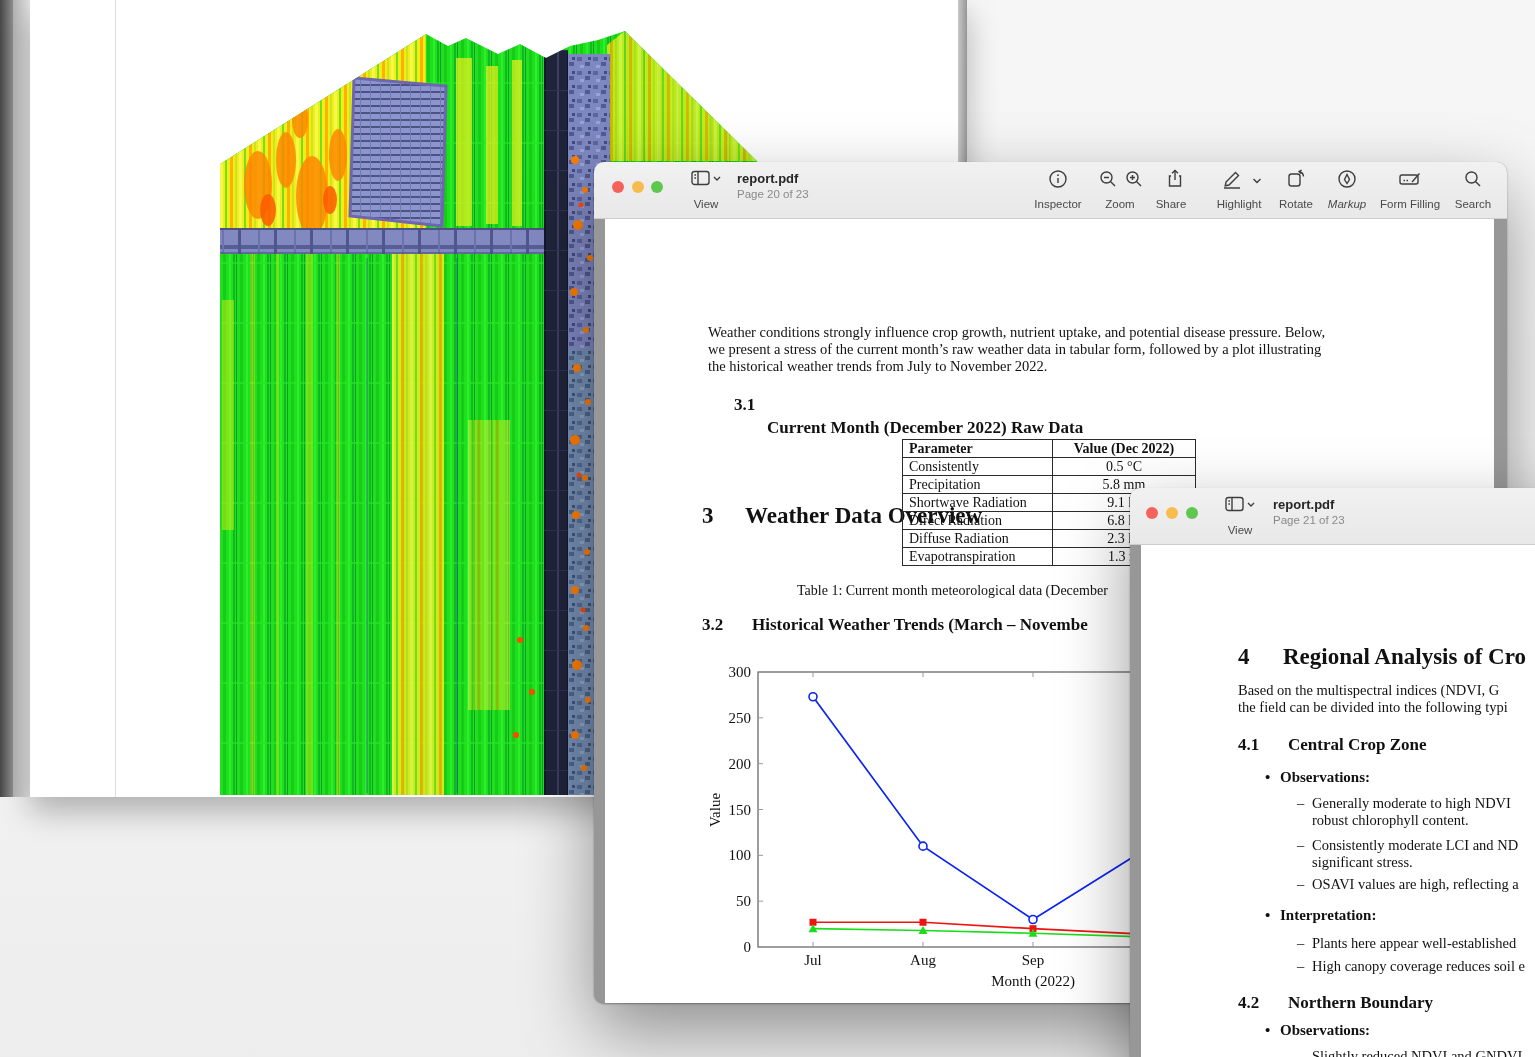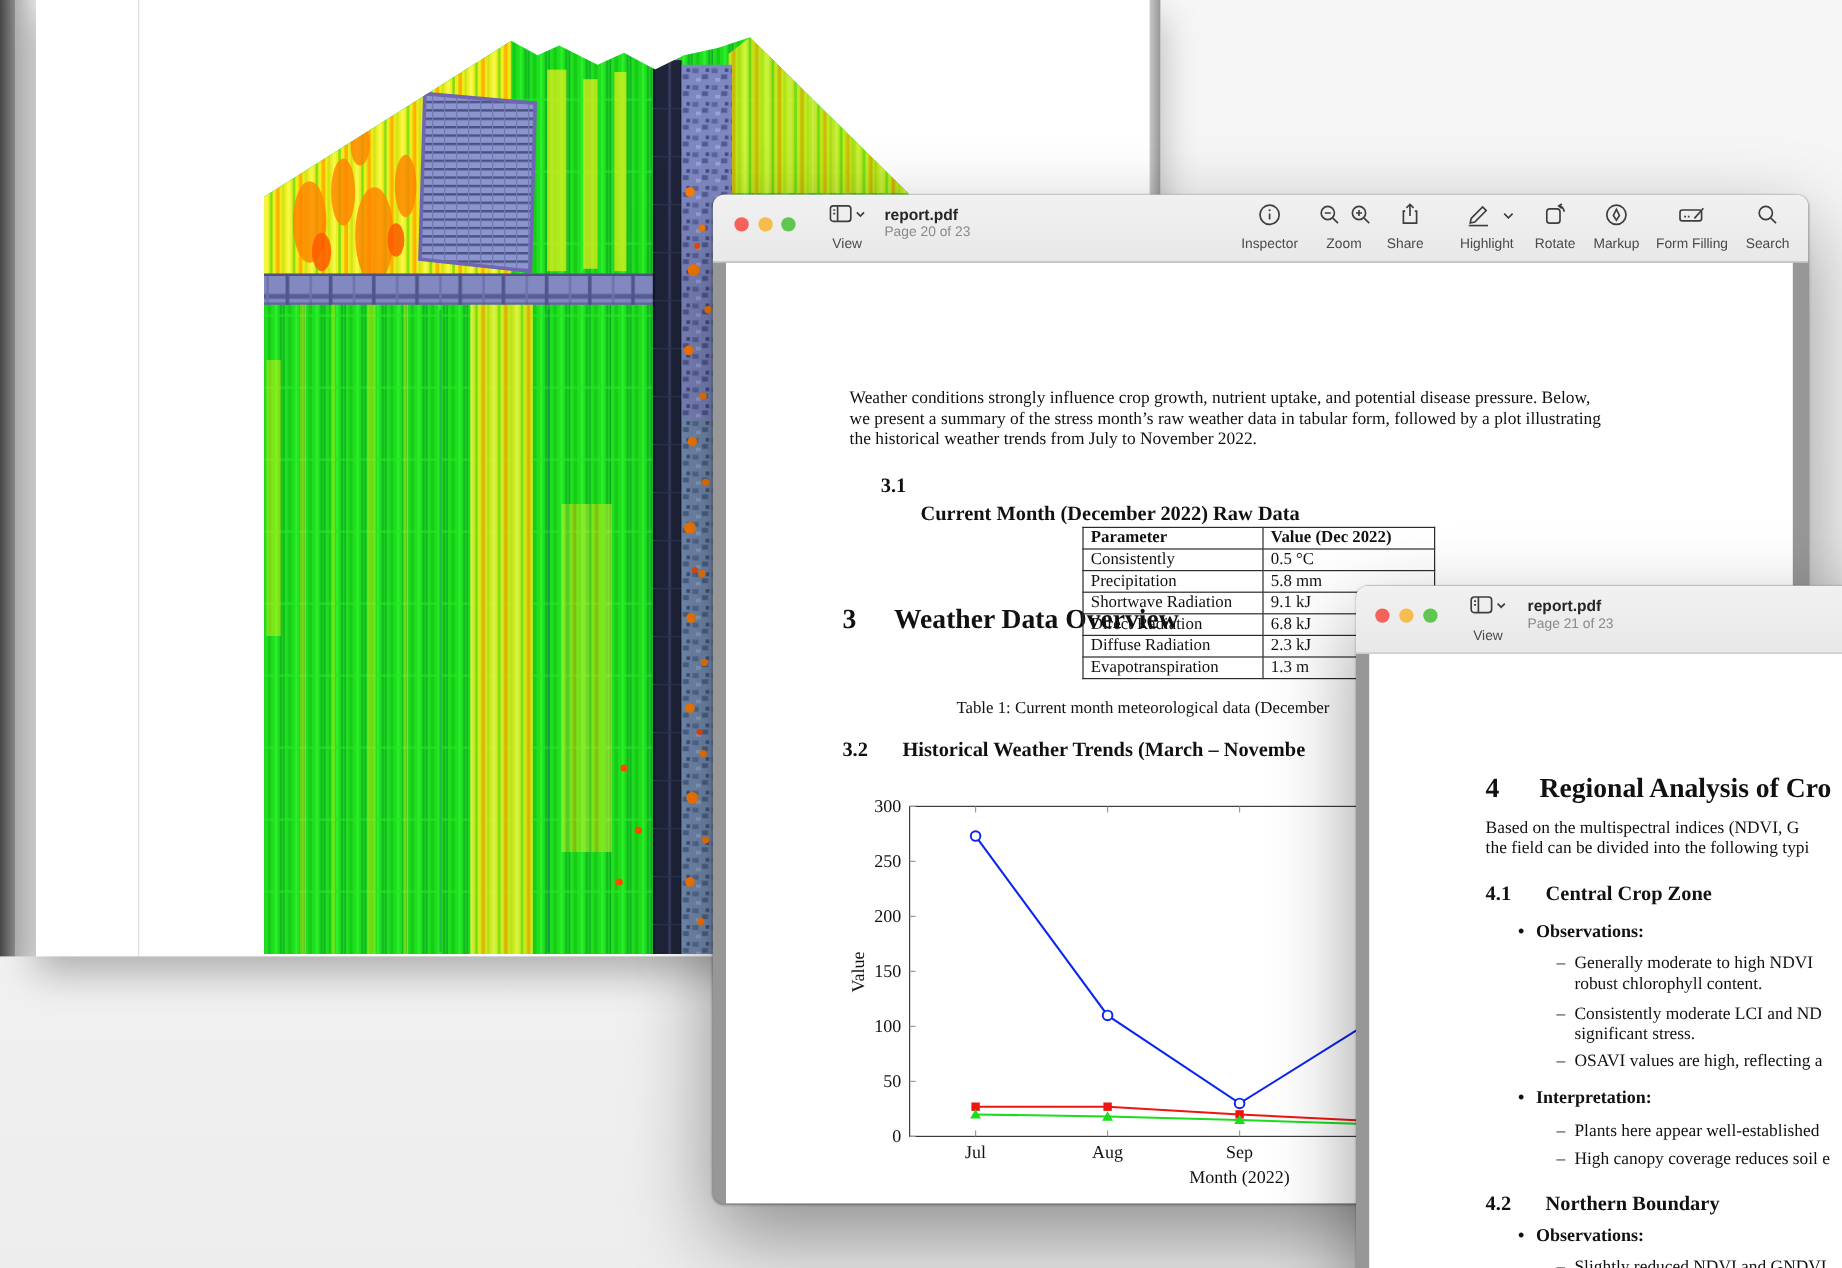--- a/index.html
+++ b/index.html
@@ -40,21 +40,21 @@
   .body-line{font-size:14.5px;}
   .cap{font-size:14px;margin-left:20px;}
   .blab{font-size:15px;font-weight:700;}
   .bullet{font-size:15px;font-weight:700;}
   .dash-line{font-size:14.5px;}
   
   table.latex{border-collapse:collapse;font-family:"Liberation Serif",serif;font-size:14px;color:#111;}
   table.latex td,table.latex th{border:1px solid #2b2b2b;height:17px;padding:0 6px;white-space:nowrap;}
   table.latex th{font-weight:700;}
   .col-p{width:137px;text-align:left;}
-  .col-v{width:130px;text-align:left;}
+  .col-v{width:130px;text-align:center;}
   
   .cht{font-family:"Liberation Serif",serif;font-size:15px;fill:#111;}
 </style>
 </head>
 <body>
 
 <div id="stage">
 
   <div class="edge-dark"></div>
   <div class="edge-mid"></div>
@@ -248,21 +248,21 @@
         </svg>
       </span>
       <span class="tb-label" style="left:702px;">Rotate</span>
 
       <span class="tb-icon" style="left:753px;">
         <svg width="20" height="20" viewBox="0 0 20 20" fill="none" stroke="currentColor" stroke-width="1.4">
           <circle cx="10" cy="10" r="8"></circle>
             <path d="M10 5.5 L12.5 10.5 L10 14.5 L7.5 10.5 Z"></path>
         </svg>
       </span>
-      <span class="tb-label" style="left:753px;">Markup</span>
+      <span class="tb-label" style="left:753px;font-style:italic;">Markup</span>
 
       <span class="tb-icon" style="left:816px;">
         <svg width="24" height="20" viewBox="0 0 24 20" fill="none" stroke="currentColor" stroke-width="1.4">
           <rect x="2" y="6" width="18" height="9" rx="2"></rect>
             <path d="M5.5 11.5 h6" stroke-dasharray="1.5 1.5"></path>
           <line x1="14" y1="13" x2="21.5" y2="4.5"></line>
         </svg>
       </span>
       <span class="tb-label" style="left:816px;">Form Filling</span>
 
@@ -274,21 +274,21 @@
       </span>
       <span class="tb-label" style="left:879px;">Search</span>
     </header>
 
     <div class="content">
       <div class="pdf-page" style="left:11px;width:889px;"></div>
       <div class="doc">
         <div class="abs h1" style="left:108px;top:284px;">3</div>
         <div class="abs h1" style="left:151px;top:284px;">Weather Data Overview</div>
         <div class="abs body-line" style="left:114px;top:105px;">Weather conditions strongly influence crop growth, nutrient uptake, and potential disease pressure. Below,</div>
-        <div class="abs body-line" style="left:114px;top:122px;">we present a summary of the stress month’s raw weather data in tabular form, followed by a plot illustrating</div>
+        <div class="abs body-line" style="left:114px;top:122px;">we present a stress of the current month’s raw weather data in tabular form, followed by a plot illustrating</div>
         <div class="abs body-line" style="left:114px;top:139px;">the historical weather trends from July to November 2022.</div>
         <div class="abs h2" style="left:108px;top:176px;margin-left:32px;">3.1</div>
         <div class="abs h2" style="left:173px;top:176px;margin-top:23px;">Current Month (December 2022) Raw Data</div>
 
         <table class="latex abs" style="left:308px;top:220px;">
           <tbody>
               <tr>
             <th class="col-p">Parameter</th>
             <th class="col-v">Value (Dec 2022)</th>
           </tr>

